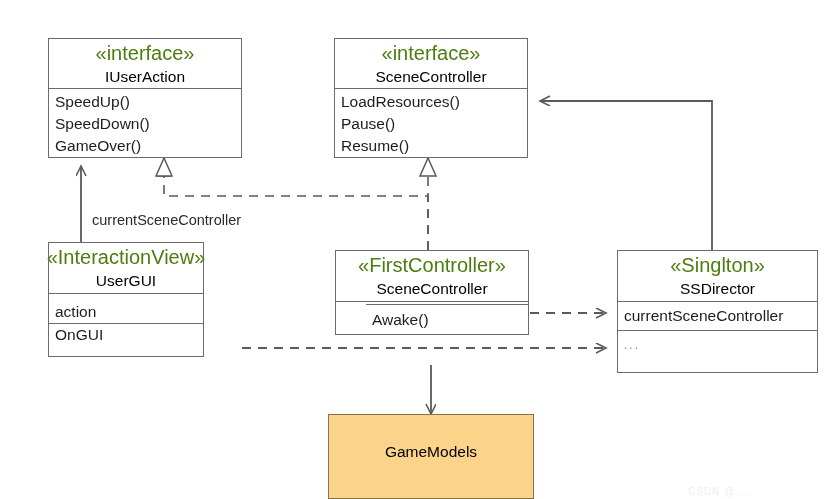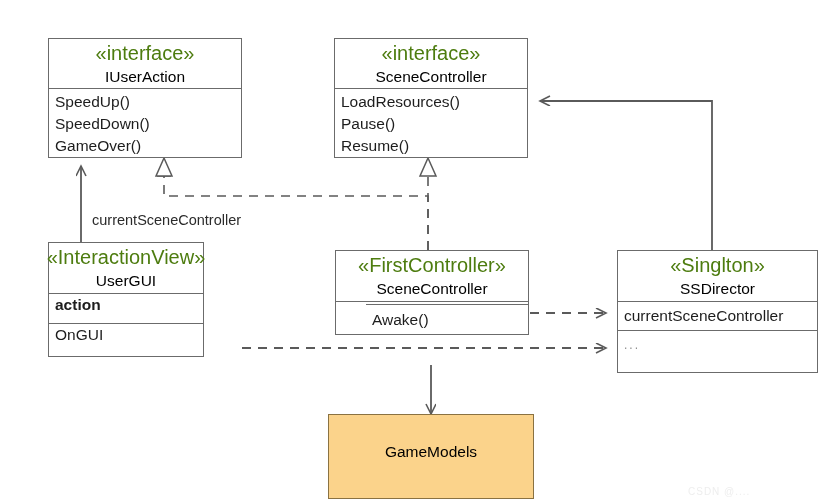--- a/index.html
+++ b/index.html
@@ -170,21 +170,21 @@
     </div>
   </div>
 
   <div class="edge-label" style="left:92px; top:212px;">currentSceneController</div>
 
   <div class="uml-box" style="left:48px; top:242px; width:156px; height:115px;">
     <div class="comp header-comp" style="height:50px;">
       <div class="stereotype">«InteractionView»</div>
       <div class="classname">UserGUI</div>
     </div>
-    <div class="comp divider members-comp" style="height:30px; justify-content:flex-start; padding-top:0;font-weight:bold;">
+    <div class="comp divider members-comp" style="height:30px; justify-content:flex-end; padding-top:0;">
       <div class="member">action</div>
     </div>
     <div class="comp divider members-comp" style="flex:1; padding-top:0;">
       <div class="member">OnGUI</div>
     </div>
   </div>
 
   <div class="uml-box" style="left:335px; top:250px; width:194px; height:85px;">
     <div class="comp header-comp" style="height:50px;">
       <div class="stereotype">«FirstController»</div>

